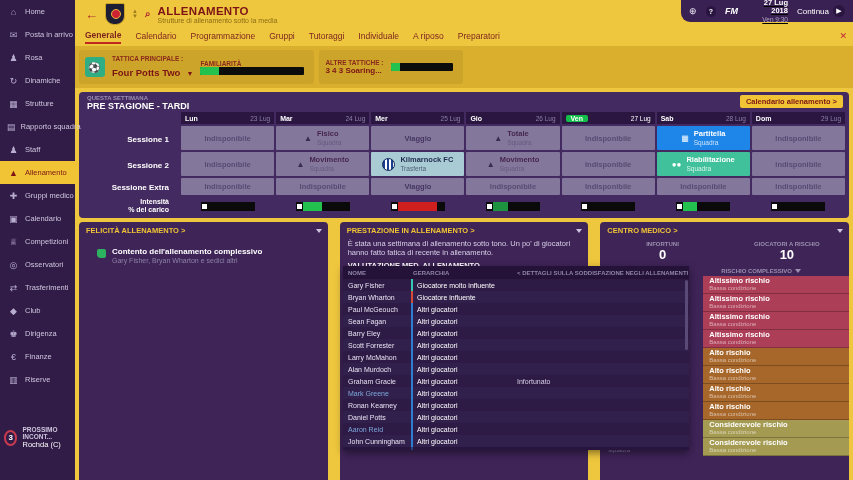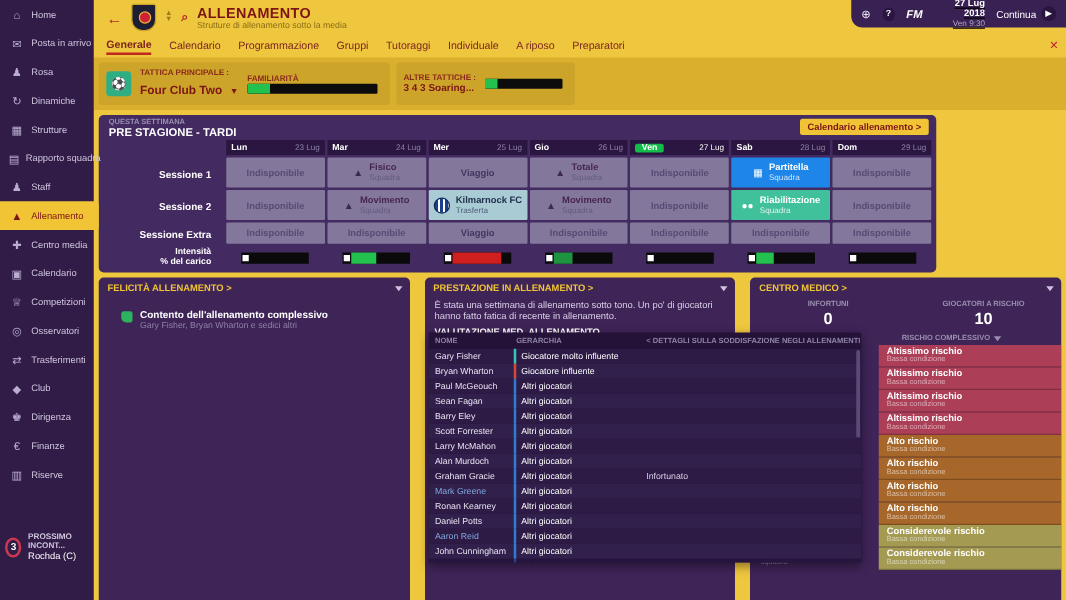--- a/index.html
+++ b/index.html
@@ -48,21 +48,21 @@
   #tactic-strip { position:absolute; left:0; top:46px; width:778px; height:42px; background:#d9af2d; display:flex; gap:5px; padding:4px 0 4px 4px; }
   .tac-box { background:#cda42a; border-radius:3px; display:flex; align-items:center; gap:7px; padding:0 10px 0 6px; }
   #tac-ico { width:20px; height:20px; background:#2fae84; border-radius:3px; color:#fff; font-size:10px; display:flex; align-items:center; justify-content:center; }
   .tac-lab { color:#8a2a1c; font-size:6.5px; font-weight:bold; }
   .tac-name { color:#7c1416; font-size:9.5px; font-weight:bold; }
   .tac-chev { color:#7c1416; font-size:7px; margin-left:6px; }
   .fam-bar { width:104px; height:8px; background:#0c0c0c; border-radius:1px; overflow:hidden; }
   .fam-fill { height:100%; background:#23c24e; }
 
   
-  #week { position:absolute; left:4px; top:92px; width:670px; height:126px; background:#432a60; border-radius:4px; }
+  #week { position:absolute; left:4px; top:92px; width:770px; height:126px; background:#432a60; border-radius:4px; }
   #week-hd { display:flex; justify-content:space-between; align-items:flex-start; padding:3px 6px 1px 8px; }
   #week-kicker { color:#9b8fb0; font-size:6px; font-weight:bold; }
   #week-title { color:#fff; font-size:9px; font-weight:bold; }
   #cal-btn { background:#f0c434; color:#7c1416; font-size:7.5px; font-weight:bold; padding:2px 6px; border-radius:2px; cursor:pointer; }
   #grid { display:grid; grid-template-columns:96px repeat(7,1fr); column-gap:2px; padding:0 4px; }
   .day-hd { background:#2a1640; height:12px; display:flex; align-items:center; justify-content:space-between; padding:0 4px; margin-bottom:2px; }
   .day-name { color:#fff; font-size:7px; font-weight:bold; }
   .day-name.today { background:#13bd4a; padding:0 5px; border-radius:2px; }
   .day-date { color:#8d81a5; font-size:6.5px; }
   .row-label { color:#fff; font-size:8px; font-weight:bold; text-align:right; padding-right:10px; display:flex; align-items:center; justify-content:flex-end; }
@@ -169,21 +169,21 @@
       <div class="sb-item">
         <span class="sb-ico">♟</span>
         <span class="sb-lbl">Staff</span>
       </div>
       <div class="sb-item active">
         <span class="sb-ico">▲</span>
         <span class="sb-lbl">Allenamento</span>
       </div>
       <div class="sb-item">
         <span class="sb-ico">✚</span>
-        <span class="sb-lbl">Centro media</span>
+        <span class="sb-lbl">Gruppi medico</span>
       </div>
       <div class="sb-item">
         <span class="sb-ico">▣</span>
         <span class="sb-lbl">Calendario</span>
       </div>
       <div class="sb-item">
         <span class="sb-ico">♕</span>
         <span class="sb-lbl">Competizioni</span>
       </div>
       <div class="sb-item">
@@ -260,21 +260,21 @@
       <div class="tab">Individuale</div>
       <div class="tab">A riposo</div>
       <div class="tab">Preparatori</div>
     </nav>
 
   <div id="tactic-strip">
     <div class="tac-box">
       <span id="tac-ico">⚽</span>
       <div>
         <div class="tac-lab">TATTICA PRINCIPALE :</div>
-        <div><span class="tac-name">Four Club Two</span><span class="tac-chev">▼</span></div>
+        <div><span class="tac-name">Four Potts Two</span><span class="tac-chev">▼</span></div>
       </div>
       <div>
         <div class="tac-lab">FAMILIARITÀ</div>
         <div class="fam-bar">
             <div class="fam-fill" id="fam1" style="width: 18%;"></div>
           </div>
       </div>
     </div>
     <div class="tac-box">
       <div>

